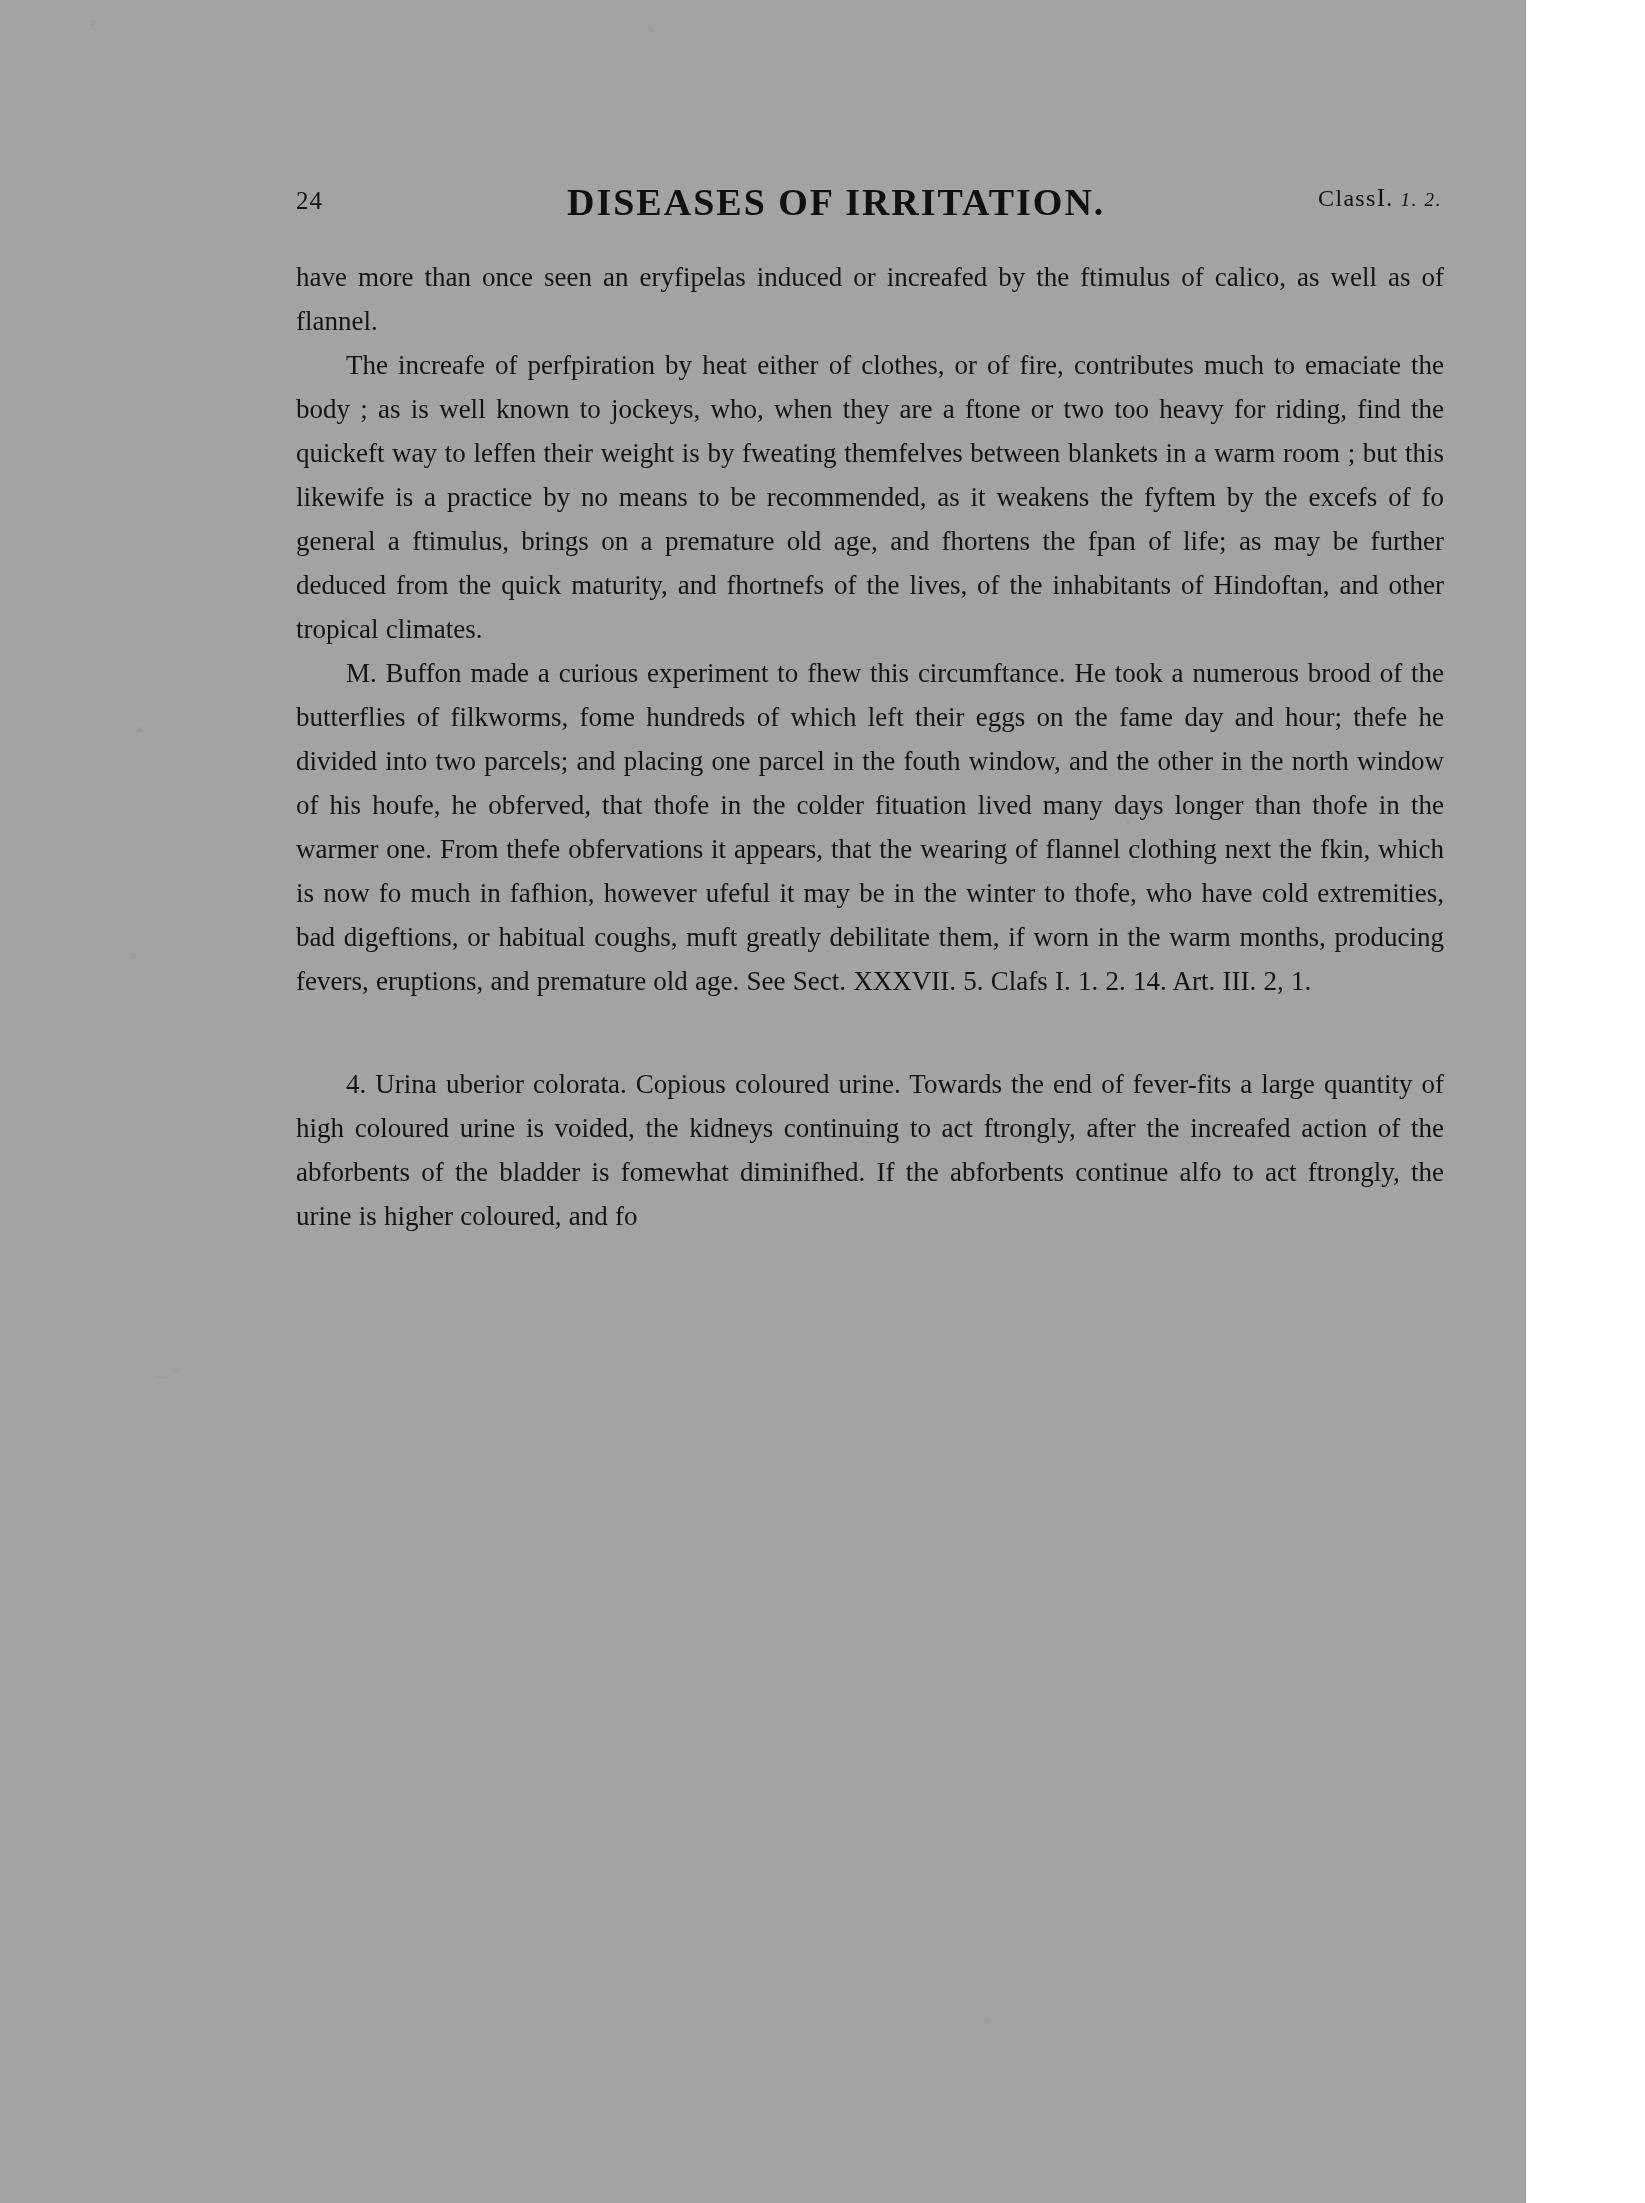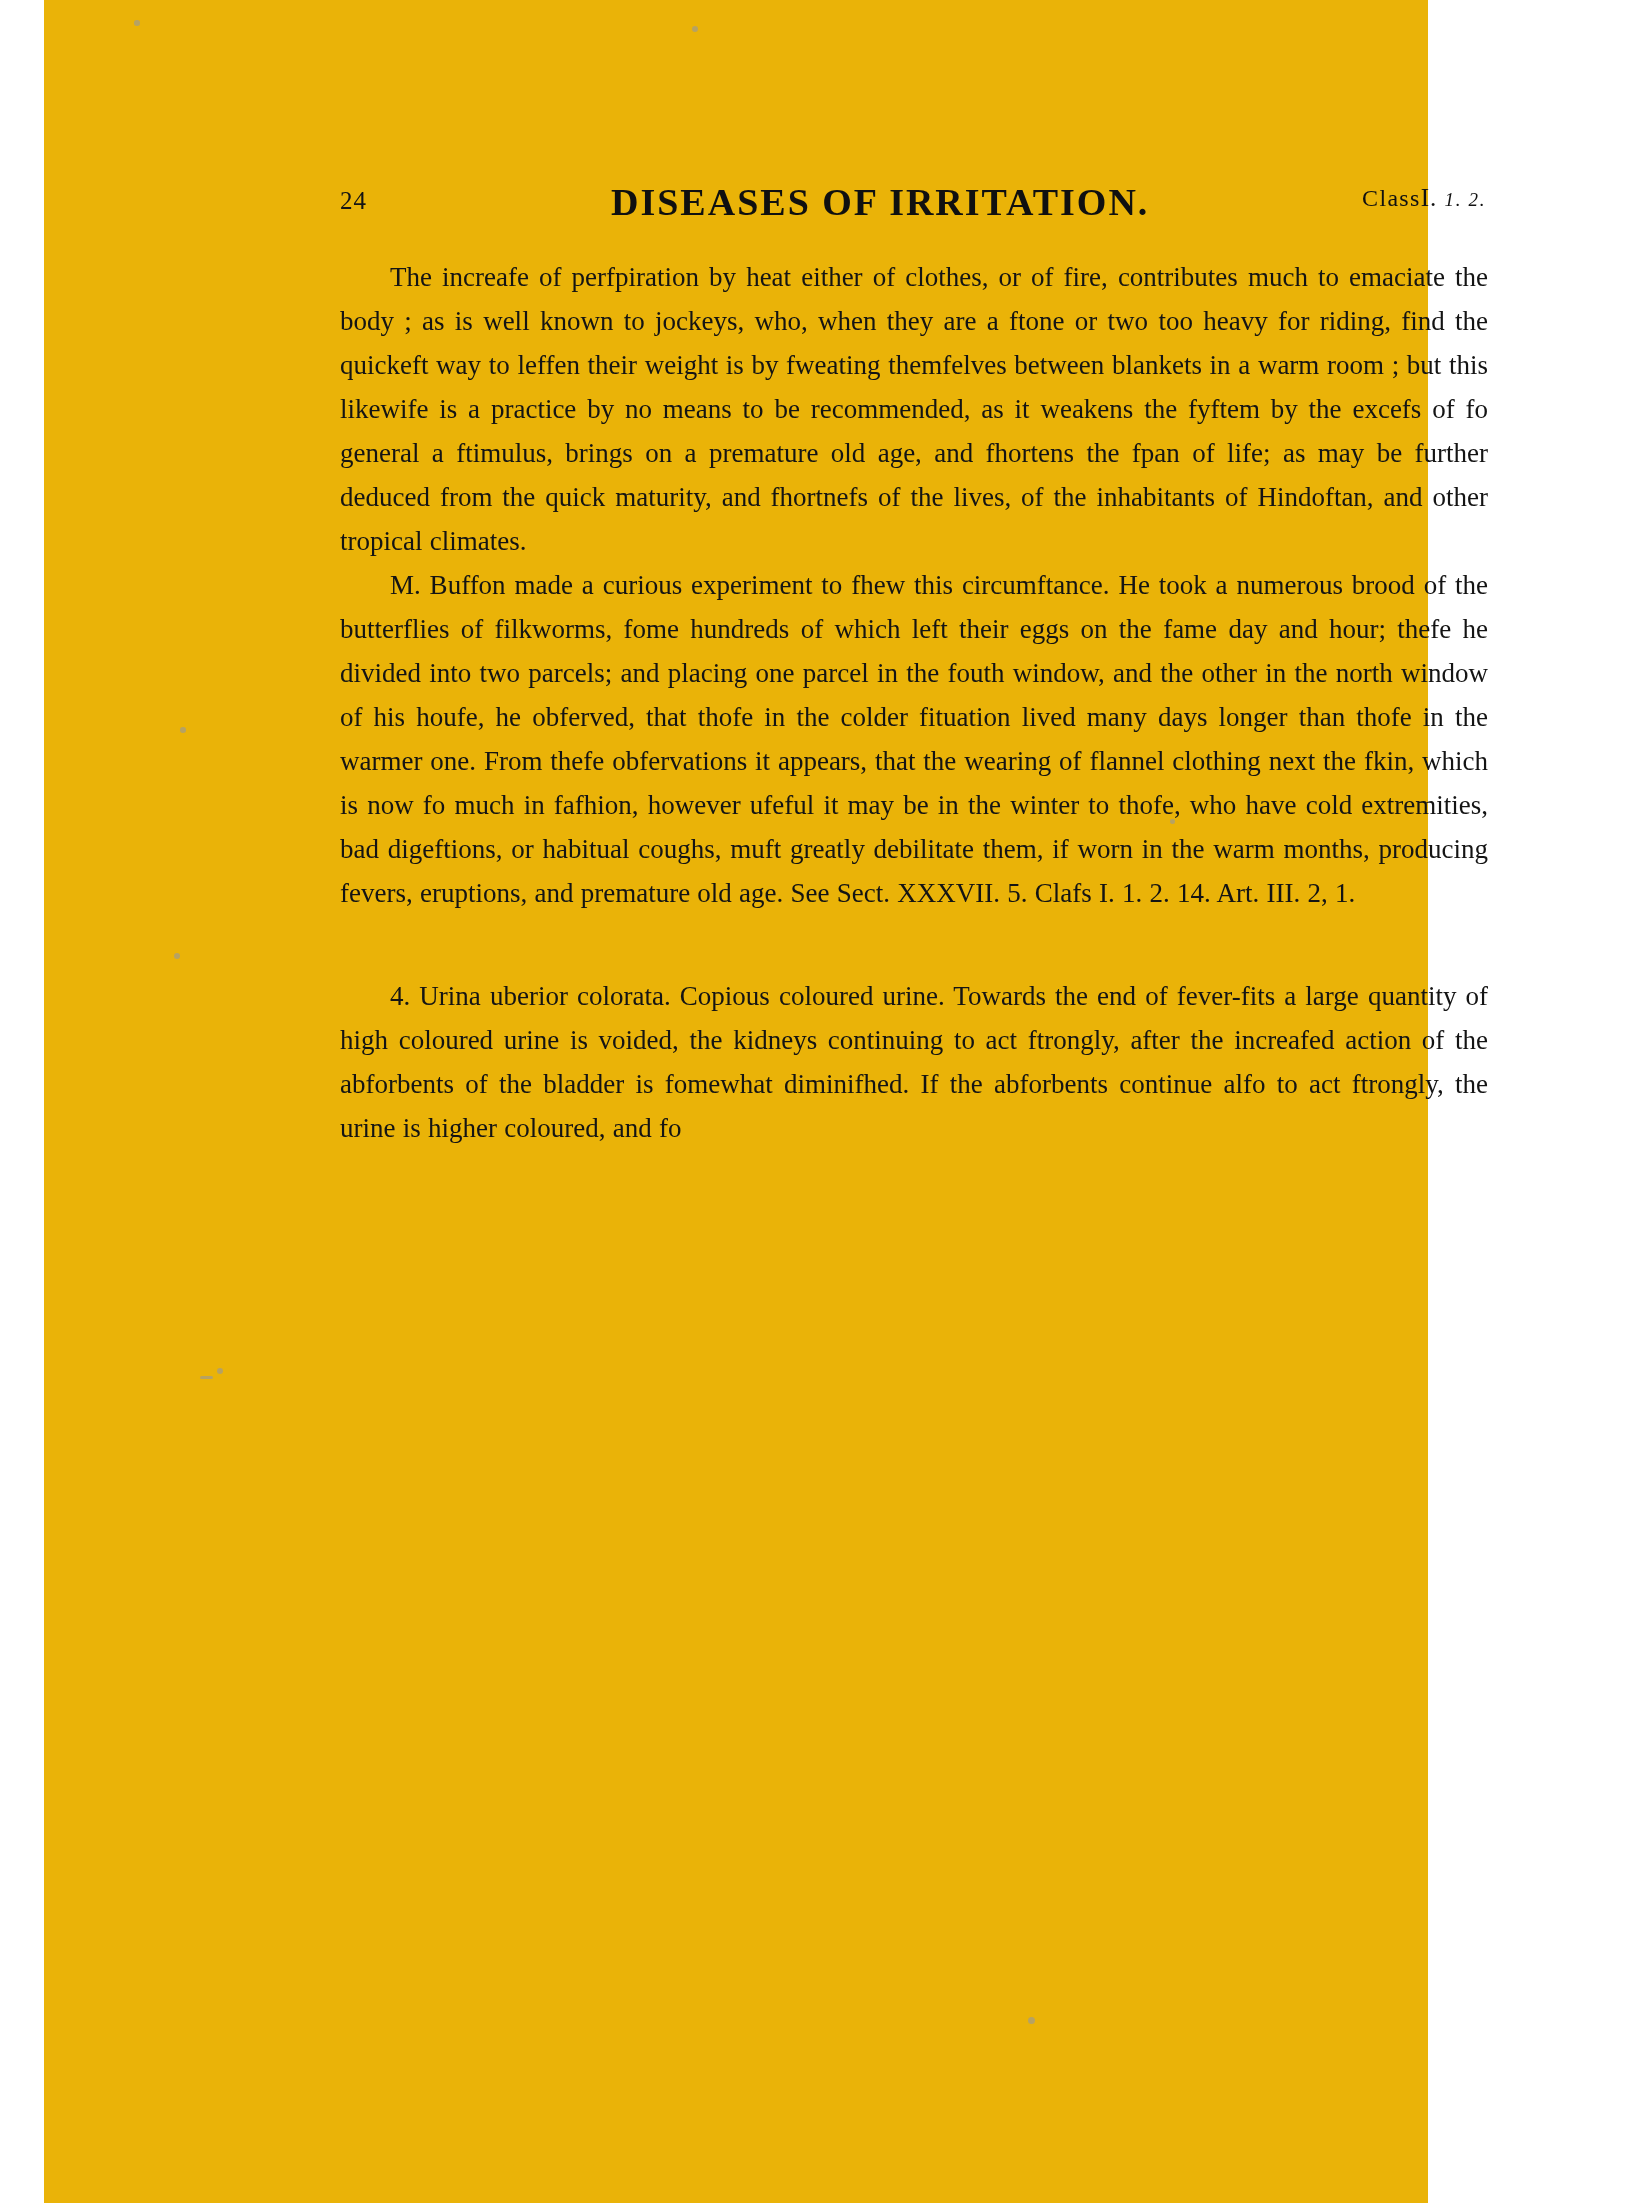--- a/index.html
+++ b/index.html
@@ -11,24 +11,23 @@
     width: 1646px;
     height: 2204px;
     font-family: "Liberation Serif", serif;
     color: #1a1a1a;
     position: relative;
     overflow: hidden;
   }
   .page {
     position: absolute;
     left: 0; top: 0;
-    width: 1384px;
+    width: 1526px;
     height: 2204px;
-    background: #eab308;
-    margin-left: 44px;
+    background: #a3a3a3;
   }
   .content {
     position: absolute;
     left: 296px;
     top: 180px;
     width: 1148px;
   }
   .header-row {
     display: flex;
     align-items: baseline;
@@ -123,20 +122,21 @@
     <div class="header-row">
       <div class="folio">24</div>
       <div class="running-title">DISEASES OF IRRITATION.</div>
       <div class="class-label">
         <span class="sc">Class</span><span>I.</span>
         <span class="num">1. 2.</span>
       </div>
     </div>
 
     <div class="body-block">
+      <p class="para">have more than once seen an eryfipelas induced or increafed by the ftimulus of calico, as well as of flannel.</p>
       <p class="para indent">The increafe of perfpiration by heat either of clothes, or of fire, contributes much to emaciate the body ; as is well known to jockeys, who, when they are a ftone or two too heavy for riding, find the quickeft way to leffen their weight is by fweating themfelves between blankets in a warm room ; but this likewife is a practice by no means to be recommended, as it weakens the fyftem by the excefs of fo general a ftimulus, brings on a premature old age, and fhortens the fpan of life; as may be further deduced from the quick maturity, and fhortnefs of the lives, of the inhabitants of Hindoftan, and other tropical climates.</p>
       <p class="para indent">M. Buffon made a curious experiment to fhew this circumftance. He took a numerous brood of the butterflies of filkworms, fome hundreds of which left their eggs on the fame day and hour; thefe he divided into two parcels; and placing one parcel in the fouth window, and the other in the north window of his houfe, he obferved, that thofe in the colder fituation lived many days longer than thofe in the warmer one.   From thefe obfervations it appears, that the wearing of flannel clothing next the fkin, which is now fo much in fafhion, however ufeful it may be in the winter to thofe, who have cold extremities, bad digeftions, or habitual coughs, muft greatly debilitate them, if worn in the warm months, producing fevers, eruptions, and premature old age.   See Sect. XXXVII. 5. Clafs I. 1. 2. 14. Art. III. 2, 1.</p>
 
       <p class="para indent gap-before"><span>4.</span> <span class="italic">Urina uberior colorata.</span><span> Copious coloured urine.   Towards the end of fever-fits a large quantity of high coloured urine is voided, the kidneys continuing to act ftrongly, after the increafed action of the abforbents of the bladder is fomewhat diminifhed.  If the abforbents continue alfo to act ftrongly, the urine is higher coloured, and fo</span></p>
 
     </div>
 
   </div>
 </div>
 

